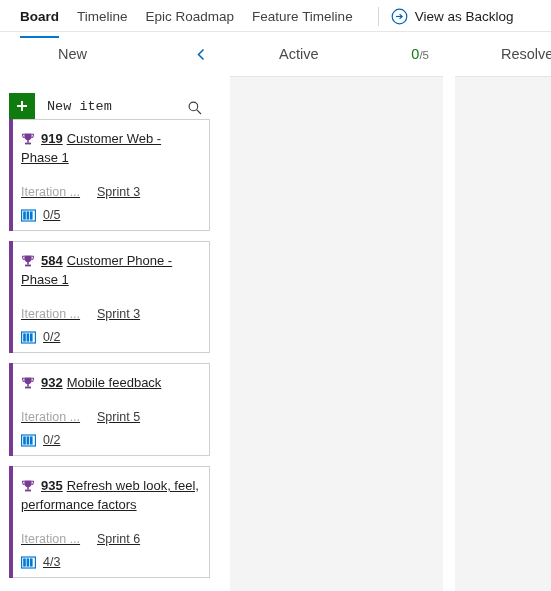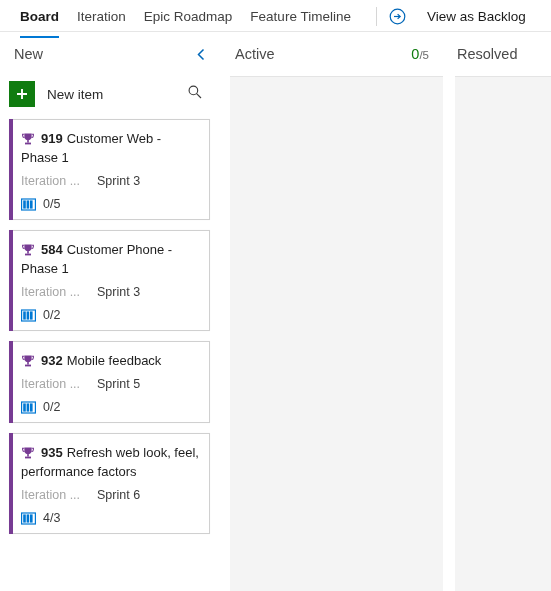--- a/index.html
+++ b/index.html
@@ -63,21 +63,21 @@
   .nav-divider {
     width: 1px;
     height: 19px;
     background: #d6d6d6;
     margin: 0 12px 0 16px;
   }
 
   .nav-action {
     display: flex;
     align-items: center;
-    gap: 21px;
+    gap: 7px;
     font-size: 13.5px;
     color: #1b1b1b;
     cursor: pointer;
     white-space: nowrap;
   }
   .nav-action .ico { display: block; line-height: 0; }
 
   
   .board {
     display: flex;
@@ -101,20 +101,21 @@
     align-items: center;
     padding: 0 12px 0 14px;
     background: #ffffff;
     flex: 0 0 auto;
   }
   .col-title {
     font-size: 14.5px;
     color: #4a4a4a;
     font-weight: normal;
     white-space: nowrap;
+    margin-left: 44px;
   }
   .col-spacer { flex: 1 1 auto; }
 
   .col-count {
     font-size: 14.5px;
     color: #6b6b6b;
     white-space: nowrap;
     margin-right: 2px;
   }
   .col-count .cur { color: #107c10; }
@@ -153,22 +154,23 @@
   .new-body {
     position: absolute;
     inset: 0;
     padding: 0 11px 0 9px;
     overflow: hidden;
   }
 
   .toolbar {
     height: 43px;
     display: flex;
-    align-items: flex-start;
+    align-items: flex-end;
     padding-top: 5px;
+    font-family: Liberation Mono, monospace;
   }
   .new-item-btn {
     display: flex;
     align-items: center;
     cursor: pointer;
     height: 26px;
   }
   .plus-box {
     width: 26px;
     height: 26px;
@@ -190,21 +192,21 @@
     height: 22px;
     display: flex;
     align-items: center;
     justify-content: center;
     cursor: pointer;
     margin-right: 4px;
     line-height: 0;
   }
 
   
-  .card-list { display: block; }
+  .card-list { display: block; text-decoration: underline; }
 
   .card {
     position: relative;
     background: #ffffff;
     border: 1px solid #d0d0d0;
     border-left: none;
     margin-bottom: 10px;
     padding: 9px 10px 8px 12px;
     cursor: pointer;
     box-shadow: 0 0 1px rgba(0,0,0,0.05);
@@ -236,21 +238,21 @@
   }
   .card-title {
     font-size: 13px;
     color: #1f1f1f;
   }
 
   .card-field-row {
     display: flex;
     align-items: flex-end;
     margin-bottom: 9px;
-    margin-top: 7px;
+    margin-top: 18px;
   }
   .field-label {
     font-size: 12.5px;
     color: #a6a6a6;
     width: 76px;
     flex: 0 0 auto;
     white-space: nowrap;
     overflow: hidden;
   }
   .field-value {
@@ -273,21 +275,21 @@
 </head>
 <body>
 
 <div class="nav-bar">
 
   <div class="nav-tab active">
     <span>Board</span>
   </div>
 
   <div class="nav-tab">
-    <span>Iteration</span>
+    <span>Timeline</span>
   </div>
 
   <div class="nav-tab">
     <span>Epic Roadmap</span>
   </div>
 
   <div class="nav-tab">
     <span>Feature Timeline</span>
   </div>
 

